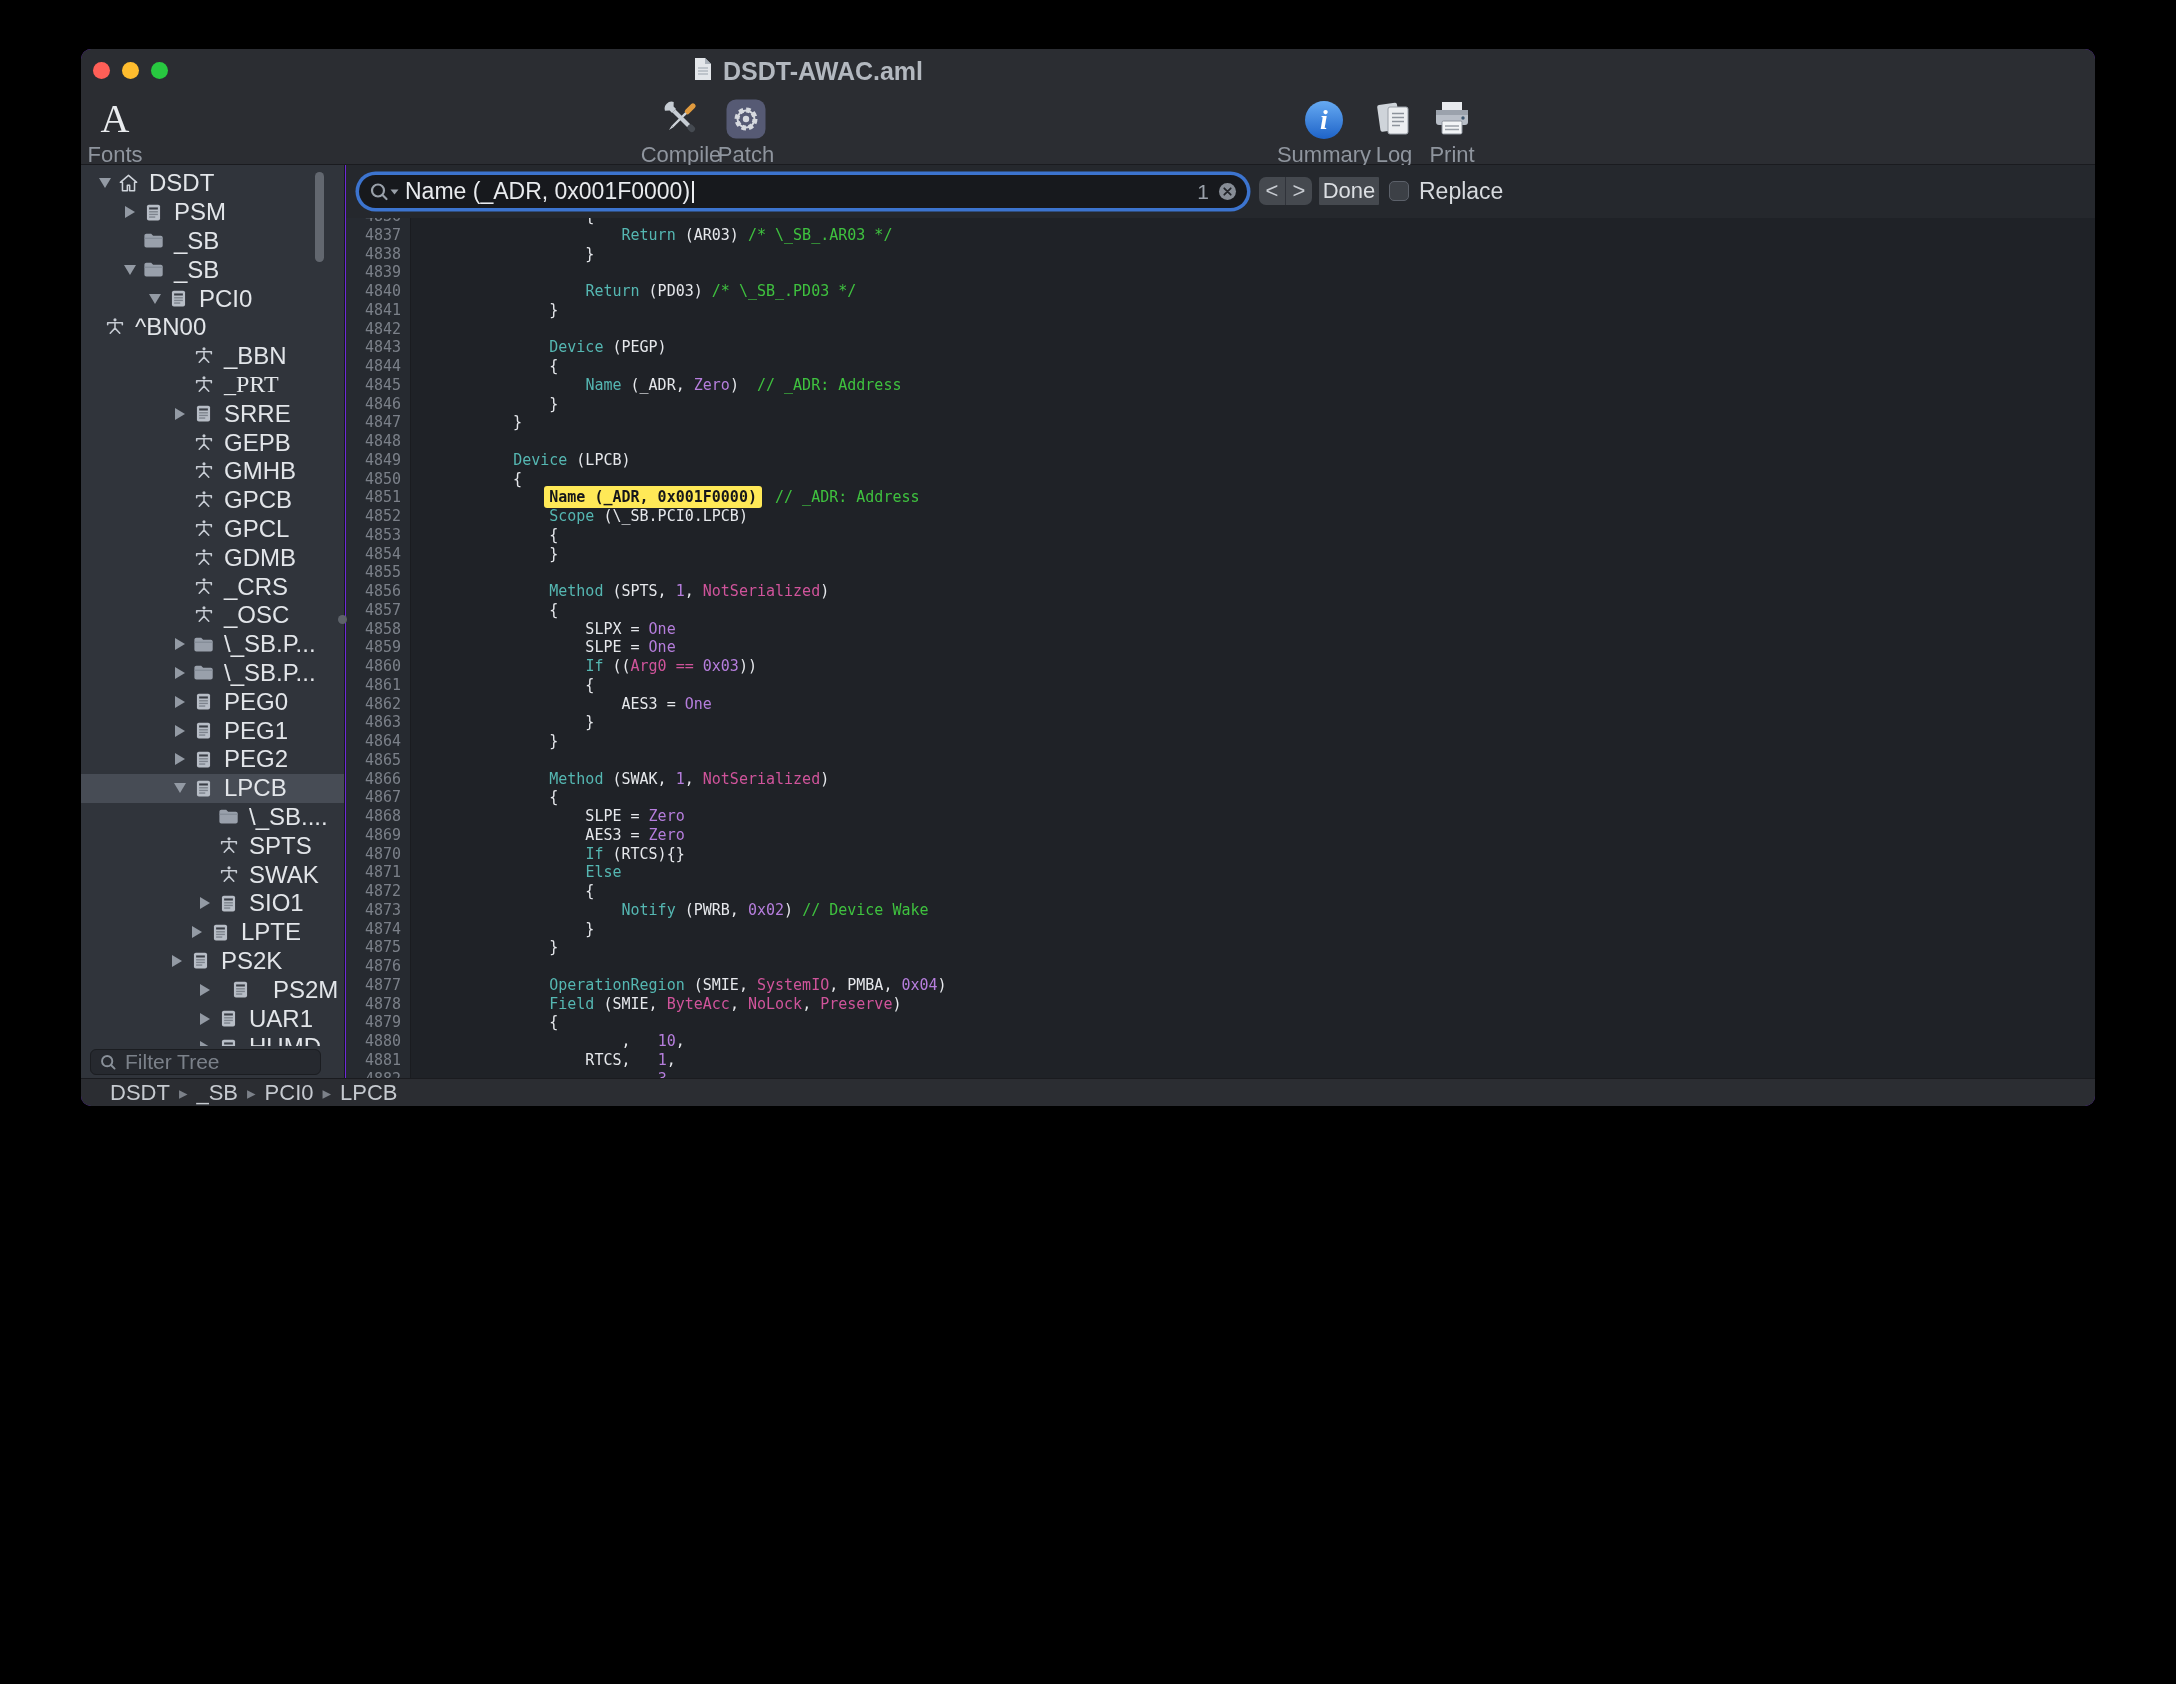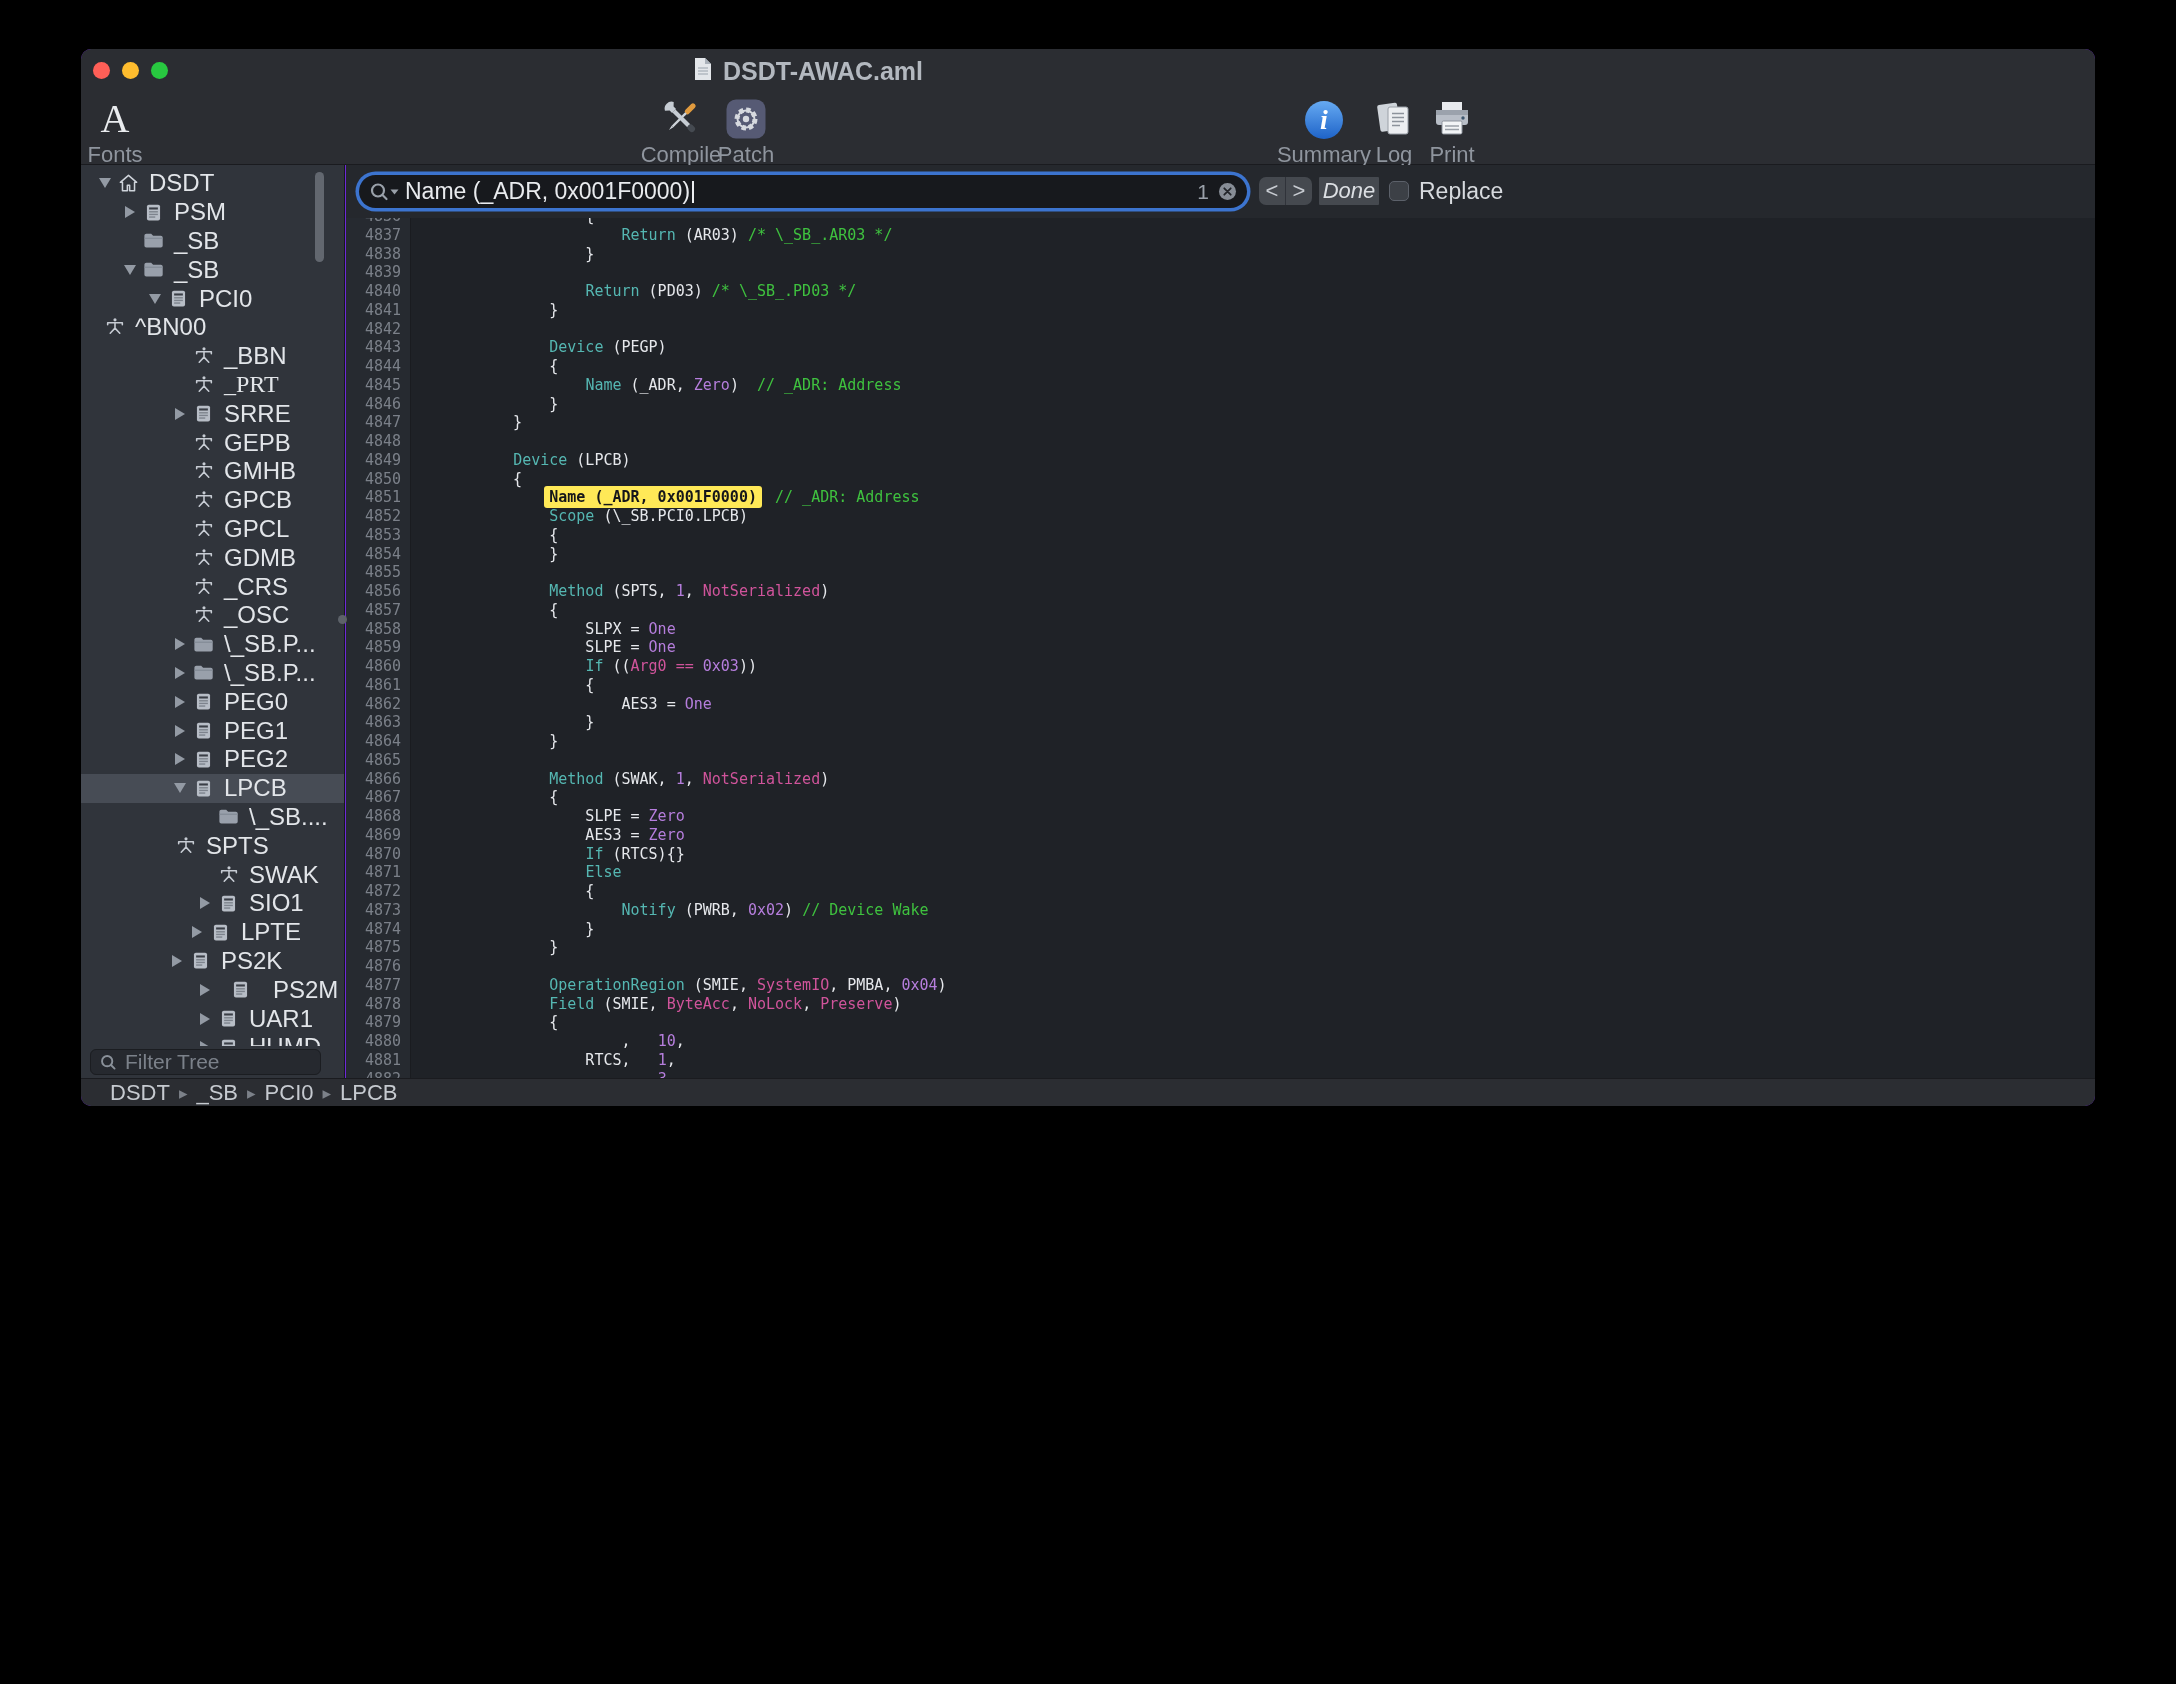--- a/index.html
+++ b/index.html
@@ -46,21 +46,21 @@
              box-shadow:0 0 0 3.5px var(--ring,#3c74cf);display:flex;align-items:center;
              padding:0 10px 0 10px;box-sizing:border-box;}
   .findtext{color:#e9ebee;font-size:23px;white-space:pre;margin-left:4px;}
   .caret{width:2px;height:22px;background:#eceef1;margin-left:2px;}
   .findcount{margin-left:auto;color:#9aa0a9;font-size:21px;padding-right:9px;}
   .clearbtn{display:flex;align-items:center;}
   .seg{position:absolute;left:913px;top:12px;width:53px;height:28px;background:#45494f;border-radius:7px;display:flex;overflow:hidden;}
   .seg-btn{flex:1;display:flex;align-items:center;justify-content:center;color:#c7cbd1;font-size:22px;}
   .seg-btn + .seg-btn{border-left:1px solid #30333a;}
   .donebtn{position:absolute;left:973px;top:12px;width:60px;height:28px;background:#45494f;border-radius:1px;
-           color:#dcdfe3;font-size:22px;display:flex;align-items:center;justify-content:center;font-style:italic;}
+           color:#dcdfe3;font-size:22px;display:flex;align-items:center;justify-content:center;}
   .replacewrap{position:absolute;left:1043px;top:12px;height:28px;display:flex;align-items:center;gap:10px;}
   .checkbox{width:20px;height:20px;background:#3c4046;border:1px solid #5c616a;border-radius:5px;box-sizing:border-box;}
   .replacelabel{color:#d7dade;font-size:23px;}
   
   .editor{position:absolute;left:0;top:53px;right:0;bottom:0;overflow:hidden;}
   .gutterbg{position:absolute;left:0;top:0;width:64px;height:100%;background:#262a30;border-right:1px solid #1a1c20;}
   .code-scroll{position:absolute;left:0;top:-11px;right:0;font-family:"DejaVu Sans Mono",monospace;
                font-size:15px;line-height:18.75px;}
   .code-line{display:flex;white-space:pre;height:18.75px;}
   .ln{flex:0 0 55px;text-align:right;color:#7b8089;}
@@ -430,21 +430,21 @@
             <div class="tree-row" style="padding-left: 114px;">
               <span class="disclosure none"></span>
               <span class="tree-icon">
                 <svg viewBox="0 0 24 24" width="23" height="23">
                   <path d="M2.5 7c0-1.2.9-2.1 2.1-2.1h5l2 2.1h8c1.2 0 2 .9 2 2v8.2c0 1.2-.9 2.1-2 2.1h-15c-1.2 0-2.1-.9-2.1-2.1Z" fill="#99a0ab"></path>
                   <path d="M2.5 9.6h19.1" stroke="#7f8793" stroke-width="1.1"></path>
                 </svg>
               </span>
               <span class="tree-label">\_SB....</span>
             </div>
-            <div class="tree-row" style="padding-left: 71px;">
+            <div class="tree-row" style="padding-left: 114px;">
               <span class="disclosure none"></span>
               <span class="tree-icon">
                 <svg viewBox="0 0 24 24" width="22" height="22" fill="none" stroke="#c7ccd4" stroke-width="1.7" stroke-linecap="round">
                   <circle cx="12" cy="4.2" r="1.7" fill="#c7ccd4" stroke="none"></circle>
                   <path d="M4 7.4h16M4 7.4v2.2M20 7.4v2.2M12 7.4v5.8M12 13.2l-5.2 5.6M12 13.2l5.2 5.6"></path>
                 </svg>
               </span>
               <span class="tree-label">SPTS</span>
             </div>
             <div class="tree-row" style="padding-left: 114px;">

